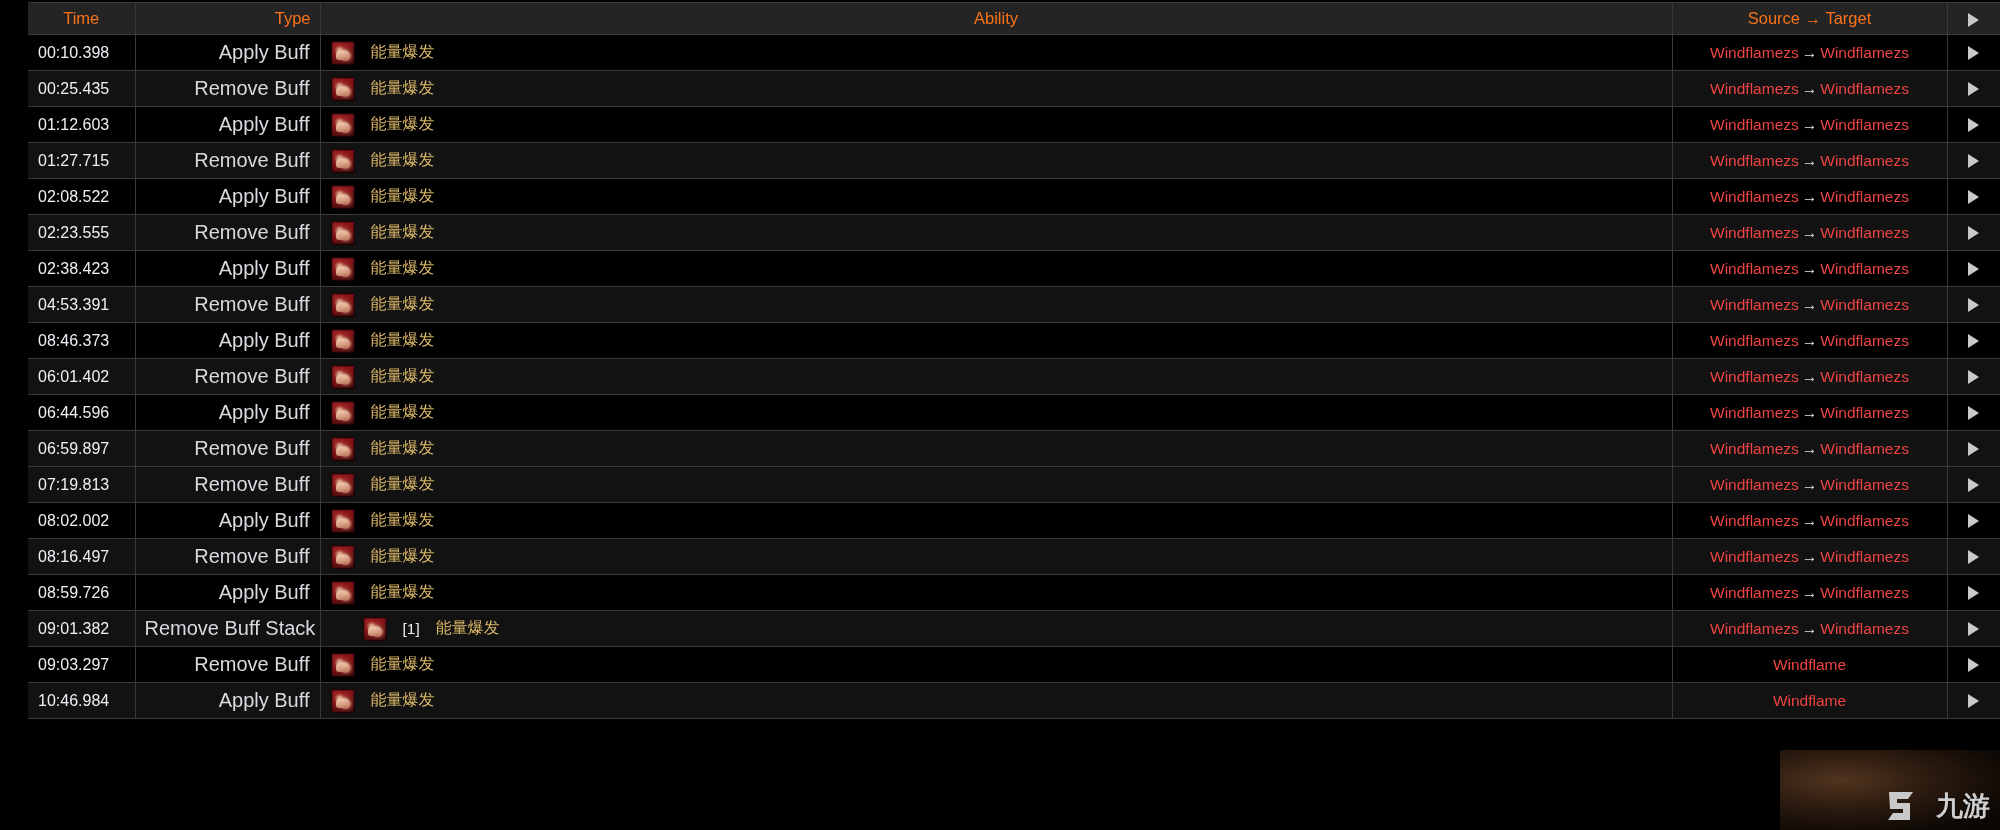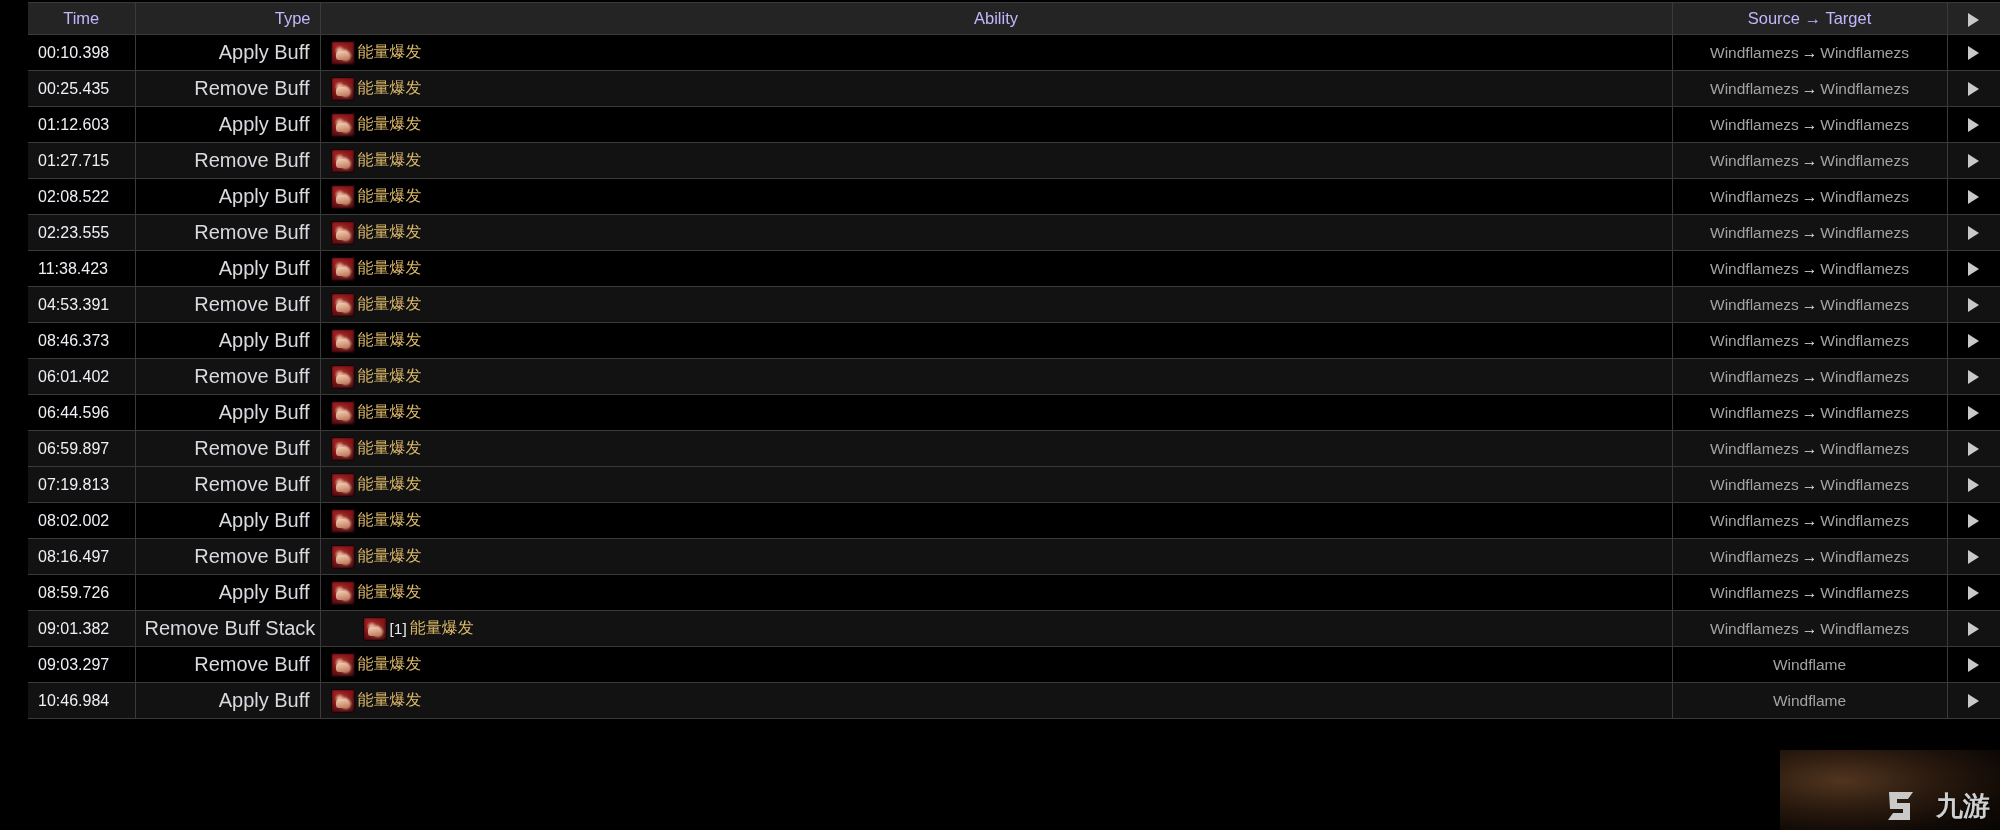--- a/index.html
+++ b/index.html
@@ -42,21 +42,21 @@
   
   col.c-time   { width: 107px; }
   col.c-type   { width: 185px; }
   col.c-ability{ width: 1352px; }
   col.c-source { width: 275px; }
   col.c-chev   { width: 53px; }
 
   
   thead th {
     background: #242424;
-    color: #c4b5fd;
+    color: #f97316;
     font-weight: normal;
     font-size: 16.5px;
     height: 32px;
     padding: 0 9px;
     border-right: 1px solid #3a3a3a;
     border-bottom: 1px solid #3a3a3a;
     border-top: 1px solid #3a3a3a;
     text-align: center;
     white-space: nowrap;
     overflow: hidden;
@@ -109,21 +109,21 @@
   td.td-chev {
     text-align: center;
     padding: 0;
     border-right: none;
   }
 
   
   .ability-inner {
     display: flex;
     align-items: center;
-    gap: 3px;
+    gap: 16px;
     height: 30px;
   }
   .ability-inner.indented { padding-left: 32px; }
 
   .ability-icon {
     width: 22px;
     height: 22px;
     flex: 0 0 22px;
     border-radius: 2px;
     border: 1px solid #1b0406;
@@ -148,21 +148,21 @@
     color: #e9eaee;
     font-size: 15.5px;
   }
   .ability-name {
     color: #d9b668;
     font-size: 16px;
   }
 
   
   .src-name, .tgt-name {
-    color: #a3a3a3;
+    color: #ef4444;
     text-align: center;
   }
   .arrow-glyph {
     color: #dfe3ea;
     padding: 0 3px;
   }
 
   
   .chev {
     display: inline-block;
@@ -300,21 +300,21 @@
             <td class="td-ability">
               <div class="ability-inner">
                 <span class="ability-icon"></span>
                 <span class="ability-name">能量爆发</span>
               </div>
             </td>
             <td class="td-source"><span class="src-name">Windflamezs</span><span class="arrow-glyph">→</span><span class="tgt-name">Windflamezs</span></td>
             <td class="td-chev"><span class="chev"></span></td>
           </tr>
           <tr class="row-odd">
-            <td class="td-time">11:38.423</td>
+            <td class="td-time">02:38.423</td>
             <td class="td-type">Apply Buff</td>
             <td class="td-ability">
               <div class="ability-inner">
                 <span class="ability-icon"></span>
                 <span class="ability-name">能量爆发</span>
               </div>
             </td>
             <td class="td-source"><span class="src-name">Windflamezs</span><span class="arrow-glyph">→</span><span class="tgt-name">Windflamezs</span></td>
             <td class="td-chev"><span class="chev"></span></td>
           </tr>

